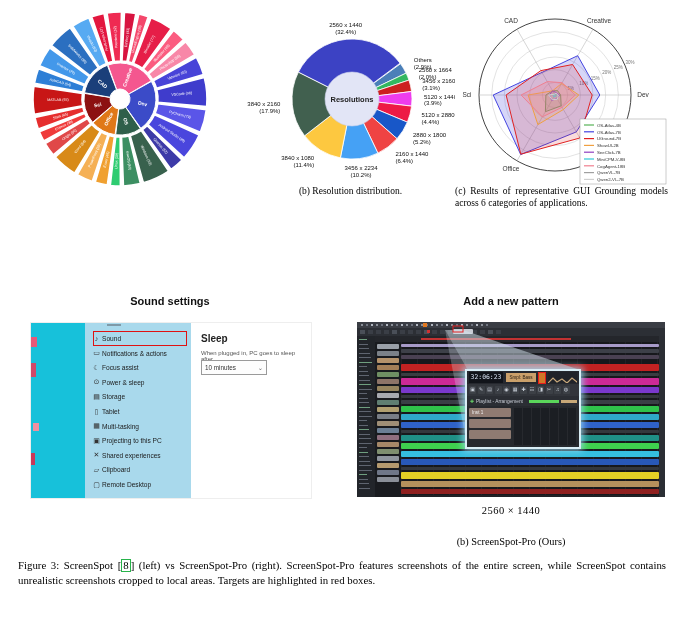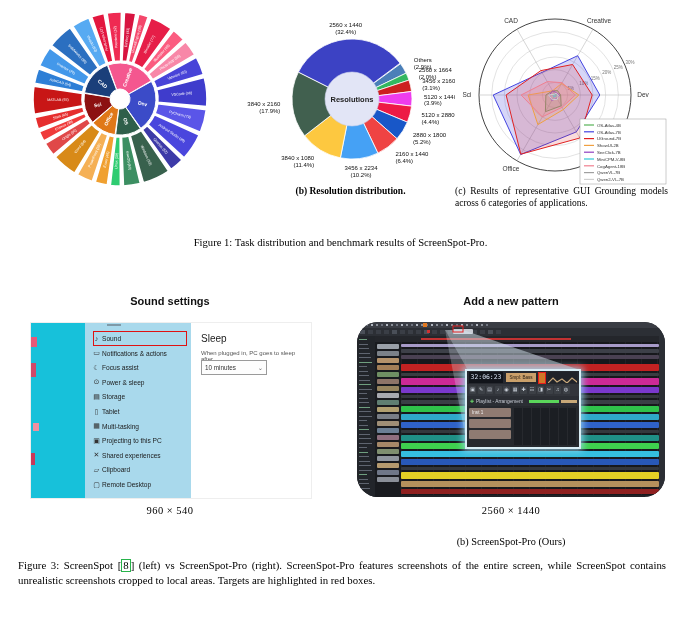--- a/index.html
+++ b/index.html
@@ -15,26 +15,26 @@
   .centercap{font-size:10.3px;text-align:center;color:#000;}
 
   
   #ws{background:#ffffff;overflow:hidden;border:1px solid #eee;}
   #ws-wall{position:absolute;left:0;top:0;width:54px;height:100%;background:#17c1da;overflow:hidden;}
   #ws-side{position:absolute;left:54px;top:0;width:106px;height:100%;background:#a9d9ec;overflow:hidden;}
   .ws-item{position:relative;display:flex;align-items:center;height:12px;margin:2.6px 0 0 6px;font-family:"Liberation Sans",sans-serif;font-size:6.6px;color:#1b1b1b;}
   .ws-ic{width:11px;font-size:7px;color:#333;text-align:center;flex:0 0 11px;}
   .ws-red{position:absolute;left:2px;right:4px;top:-1.5px;bottom:-1.5px;border:1.5px solid #e01212;}
   #ws-content{position:absolute;left:160px;top:0;right:0;height:100%;background:#fff;font-family:"Liberation Sans",sans-serif;}
-  #ws-sleep-h{position:absolute;left:10px;top:10px;font-size:10px;font-weight:400;color:#222;}
+  #ws-sleep-h{position:absolute;left:10px;top:10px;font-size:10px;font-weight:700;color:#222;}
   #ws-sleep-d{position:absolute;left:10px;top:27px;font-size:6px;color:#555;width:105px;}
   #ws-drop{position:absolute;left:10px;top:37px;width:58px;height:13px;border:1px solid #9a9a9a;background:#fdfdfd;font-size:6.3px;color:#333;display:flex;align-items:center;padding:0 3px;justify-content:space-between;}
 
   
-  #fl{background:#1f2126;overflow:hidden;border-radius:21px;}
+  #fl{background:#1f2126;overflow:hidden;}
   .fl-strip1{position:absolute;left:0;top:0;width:100%;height:6px;background:#3a3d44;}
   .fl-strip2{position:absolute;left:0;top:6px;width:100%;height:8px;background:#2c2f35;}
   .fl-ruler{position:absolute;left:18px;top:14px;right:6px;height:6px;background:#24262b;}
   .fl-redline{position:absolute;left:64px;top:16px;width:150px;height:1.5px;background:#c23232;}
   #fl-browser{position:absolute;left:0;top:14px;width:18px;bottom:0;background:#22252a;overflow:hidden;}
   #fl-rack{position:absolute;left:18px;top:20px;width:26px;bottom:0;background:#191b1f;overflow:hidden;}
   #fl-playlist{position:absolute;left:44px;top:20px;right:6px;height:153px;background:#17181c;
     background-image:repeating-linear-gradient(90deg,rgba(255,255,255,.045) 0 1px,transparent 1px 16px);}
   .lane{position:absolute;left:0;right:0;border-radius:1px;
     background-image:repeating-linear-gradient(90deg,rgba(0,0,0,.28) 0 2px,transparent 2px 9px);}
@@ -199,24 +199,23 @@
       <line x1="132" y1="156" x2="142" y2="156" stroke="#30c8d8" stroke-width="1.2"></line>
       <text x="145" y="157.8" fill="#333" font-size="4.3px">MiniCPM-V-8B</text>
       <line x1="132" y1="162.8" x2="142" y2="162.8" stroke="#f08090" stroke-width="1.2"></line>
       <text x="145" y="164.60000000000002" fill="#333" font-size="4.3px">CogAgent-18B</text>
       <line x1="132" y1="169.6" x2="142" y2="169.6" stroke="#a0a0a0" stroke-width="1.2"></line>
       <text x="145" y="171.4" fill="#333" font-size="4.3px">QwenVL-7B</text>
       <line x1="132" y1="176.4" x2="142" y2="176.4" stroke="#d0d0d0" stroke-width="1.2"></line>
       <text x="145" y="178.20000000000002" fill="#333" font-size="4.3px">Qwen2-VL-7B</text>
     </svg>
 
-  <div class="abs subcap" style="left:248px;top:186px;width:205px;text-align:center;font-weight:bold;">(b) Resolution distribution.</div>
+  <div class="abs subcap" style="left:248px;top:186px;width:205px;text-align:center;">(b) Resolution distribution.</div>
   <div class="abs subcap" style="left:455px;top:186px;width:213px;">(c) Results of representative GUI Grounding models across 6 categories of applications.</div>
 
-  <div class="abs maincap" style="left:0;top:237px;width:681px;">Figure 1: Task distribution and benchmark results of ScreenSpot-Pro.</div>
 
   <div class="abs ui-title" style="left:357px;top:295px;width:308px;">Add a new pattern</div>
   <div class="abs ui-title" style="left:30px;top:295px;width:280px;">Sound settings</div>
 
   <div id="ws" class="abs" style="left:30px;top:322px;width:280px;height:175px;">
     <div id="ws-wall">
         <div style="position: absolute; left: 0px; top: 14px; width: 6px; height: 10px; background: rgb(232, 88, 120);"></div>
         <div style="position: absolute; left: 0px; top: 40px; width: 5px; height: 14px; background: rgb(208, 72, 104);"></div>
         <div style="position: absolute; left: 2px; top: 100px; width: 6px; height: 8px; background: rgb(240, 144, 160);"></div>
         <div style="position: absolute; left: 0px; top: 130px; width: 4px; height: 12px; background: rgb(200, 56, 88);"></div>
@@ -273,21 +272,20 @@
       </div>
     <div id="ws-content">
       <div id="ws-sleep-h">Sleep</div>
       <div id="ws-sleep-d">When plugged in, PC goes to sleep after</div>
       <div id="ws-drop">
         <span>10 minutes</span>
         <span style="color:#666;">⌄</span>
       </div>
     </div>
   </div>
-  <div class="abs resline" style="left:30px;top:505px;width:280px;">960 × 540</div>
 
   <div id="fl" class="abs" style="left:357px;top:322px;width:308px;height:175px;">
     <div class="fl-strip1" id="fl-s1">
         <div style="position: absolute; left: 4px; top: 2px; width: 2px; height: 2px; background: rgb(138, 143, 152);"></div>
         <div style="position: absolute; left: 9px; top: 2px; width: 2px; height: 2px; background: rgb(111, 116, 128);"></div>
         <div style="position: absolute; left: 14px; top: 2px; width: 2px; height: 2px; background: rgb(176, 182, 192);"></div>
         <div style="position: absolute; left: 19px; top: 2px; width: 2px; height: 2px; background: rgb(138, 143, 152);"></div>
         <div style="position: absolute; left: 24px; top: 2px; width: 2px; height: 2px; background: rgb(111, 116, 128);"></div>
         <div style="position: absolute; left: 29px; top: 2px; width: 2px; height: 2px; background: rgb(176, 182, 192);"></div>
         <div style="position: absolute; left: 34px; top: 2px; width: 2px; height: 2px; background: rgb(138, 143, 152);"></div>

